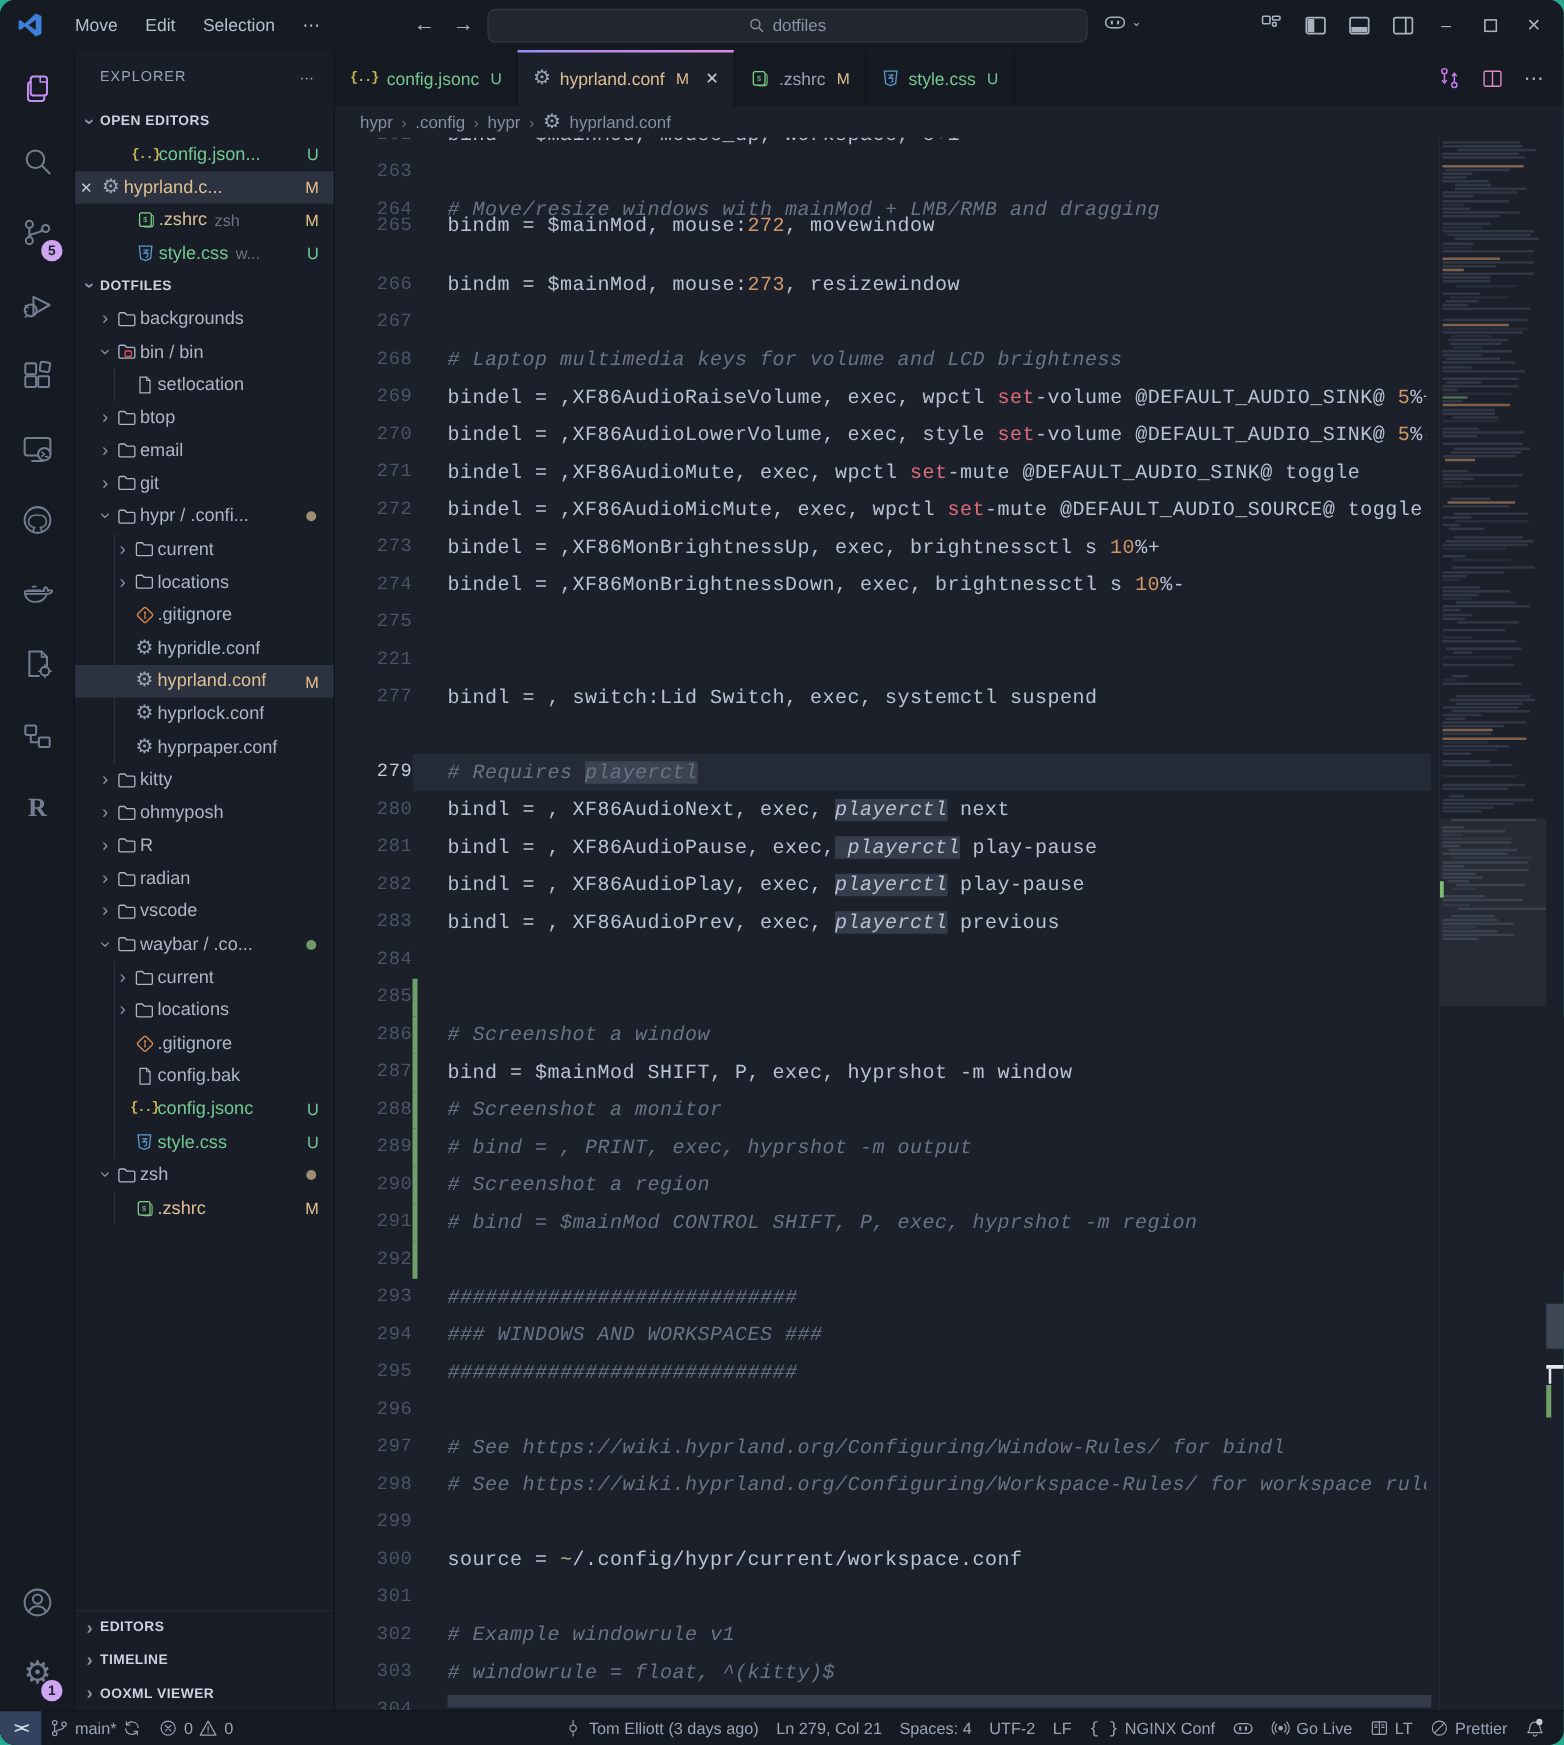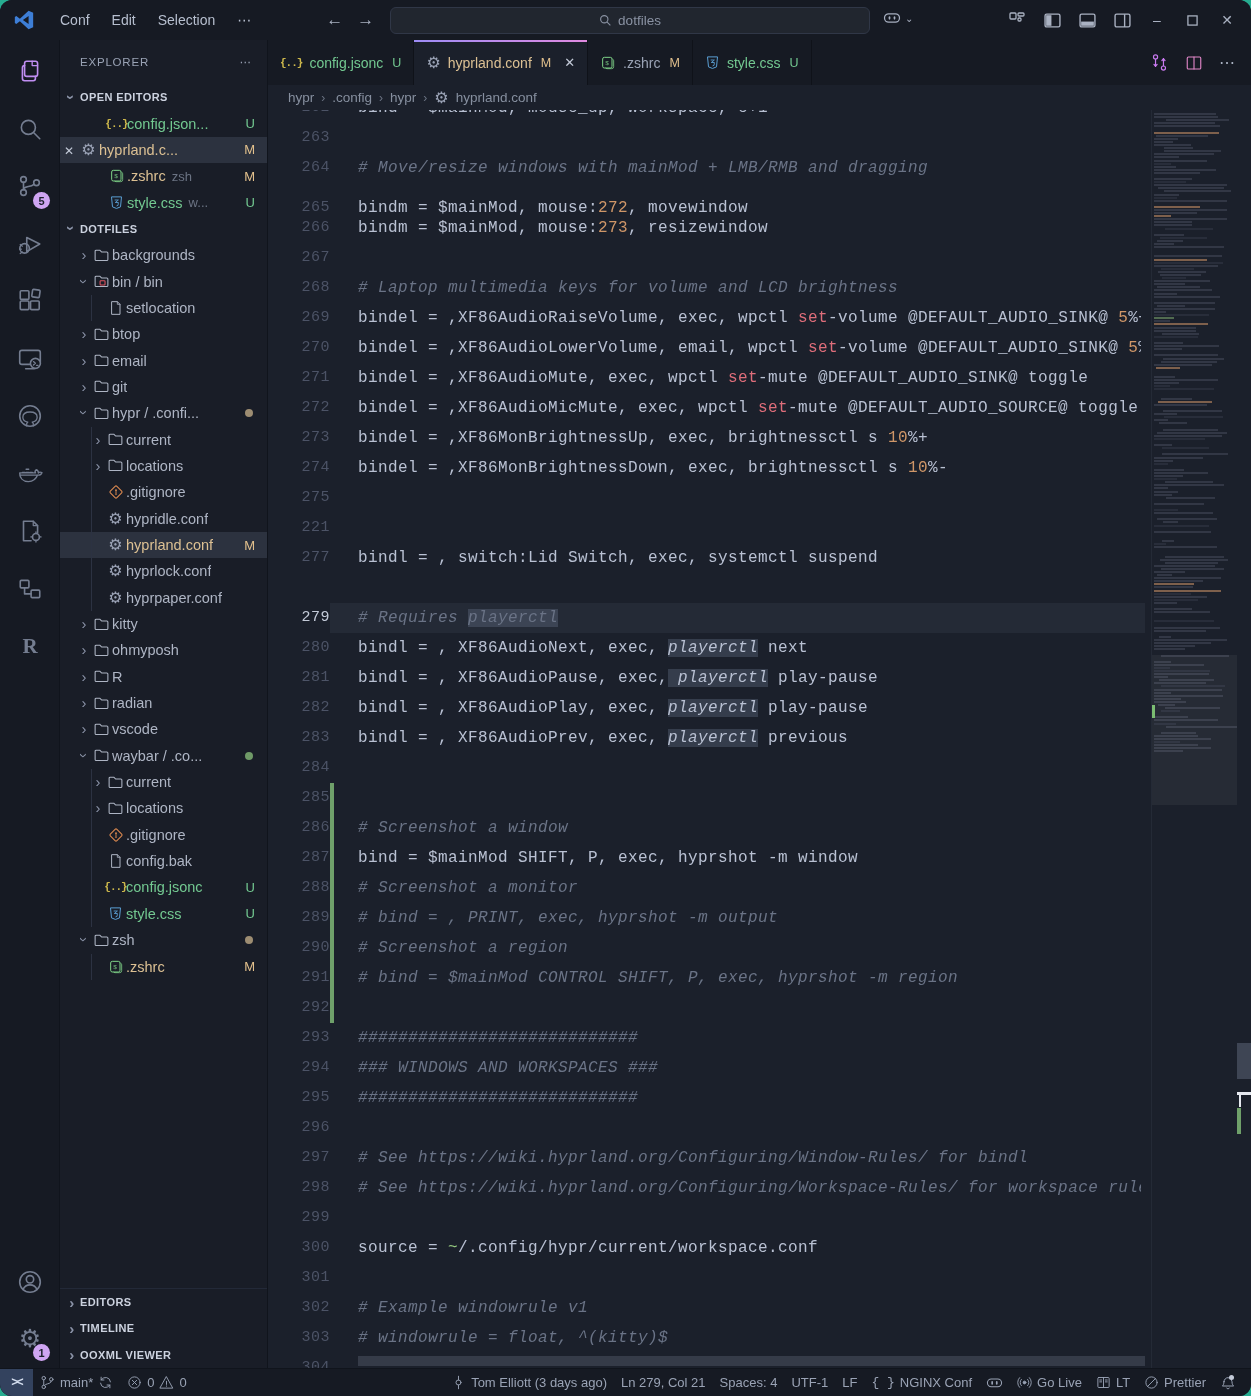--- a/index.html
+++ b/index.html
@@ -88,21 +88,21 @@
 
 <div class="window">
 
   <div class="titlebar">
     <div class="logo ic">
       <svg width="22" height="22" viewBox="0 0 24 24">
           <path fill="#3d7ed6" d="M17 2 7.5 10.6 3.6 7.7 2 8.6v6.8l1.6.9 3.9-2.9L17 22l5-2.2V4.2L17 2zm0 5.6v8.8L10.8 12 17 7.6z"></path>
         </svg>
     </div>
     <div id="menus" style="display: flex;">
-        <div class="menu-item">Conf</div>
+        <div class="menu-item">Move</div>
         <div class="menu-item">Edit</div>
         <div class="menu-item">Selection</div>
         <div class="menu-item">⋯</div>
       </div>
     <div class="nav-arrows">
       <span class="ic">←</span>
       <span class="ic">→</span>
     </div>
     <div class="cmd-center">
       <span class="ic">
@@ -677,26 +677,26 @@
         <span class="sep">›</span>
         <span class="ic">
           <span style="font-size:16px;line-height:1;color:#9aa2b5;">⚙</span>
         </span>
         <span>hyprland.conf</span>
       </div>
     <div class="editor" id="code">
         <div class="cline" style="top: -17px;"><span class="num">262</span><span class="txt"><span class="">bind = $mainMod, mouse_up, workspace, e+1</span></span></div>
         <div class="cline" style="top: 13px;"><span class="num">263</span><span class="txt"></span></div>
         <div class="cline" style="top: 43px;"><span class="num">264</span><span class="txt"><span class="s-c"># Move/resize windows with mainMod + LMB/RMB and dragging</span></span></div>
-        <div class="cline" style="top: 83px;"><span class="num">265</span><span class="txt"><span class="">bindm = $mainMod, mouse:</span><span class="s-n">272</span><span class="">, movewindow</span></span></div>
+        <div class="cline" style="top: 56px;"><span class="num">265</span><span class="txt"><span class="">bindm = $mainMod, mouse:</span><span class="s-n">272</span><span class="">, movewindow</span></span></div>
         <div class="cline" style="top: 103px;"><span class="num">266</span><span class="txt"><span class="">bindm = $mainMod, mouse:</span><span class="s-n">273</span><span class="">, resizewindow</span></span></div>
         <div class="cline" style="top: 133px;"><span class="num">267</span><span class="txt"></span></div>
         <div class="cline" style="top: 163px;"><span class="num">268</span><span class="txt"><span class="s-c"># Laptop multimedia keys for volume and LCD brightness</span></span></div>
         <div class="cline" style="top: 193px;"><span class="num">269</span><span class="txt"><span class="">bindel = ,XF86AudioRaiseVolume, exec, wpctl </span><span class="s-r">set</span><span class="">-volume @DEFAULT_AUDIO_SINK@ </span><span class="s-n">5</span><span class="">%+</span></span></div>
-        <div class="cline" style="top: 223px;"><span class="num">270</span><span class="txt"><span class="">bindel = ,XF86AudioLowerVolume, email, wpctl </span><span class="s-r">set</span><span class="">-volume @DEFAULT_AUDIO_SINK@ </span><span class="s-n">5</span><span class="">%-</span></span></div>
+        <div class="cline" style="top: 223px;"><span class="num">270</span><span class="txt"><span class="">bindel = ,XF86AudioLowerVolume, exec, style </span><span class="s-r">set</span><span class="">-volume @DEFAULT_AUDIO_SINK@ </span><span class="s-n">5</span><span class="">%-</span></span></div>
         <div class="cline" style="top: 253px;"><span class="num">271</span><span class="txt"><span class="">bindel = ,XF86AudioMute, exec, wpctl </span><span class="s-r">set</span><span class="">-mute @DEFAULT_AUDIO_SINK@ toggle</span></span></div>
         <div class="cline" style="top: 283px;"><span class="num">272</span><span class="txt"><span class="">bindel = ,XF86AudioMicMute, exec, wpctl </span><span class="s-r">set</span><span class="">-mute @DEFAULT_AUDIO_SOURCE@ toggle</span></span></div>
         <div class="cline" style="top: 313px;"><span class="num">273</span><span class="txt"><span class="">bindel = ,XF86MonBrightnessUp, exec, brightnessctl s </span><span class="s-n">10</span><span class="">%+</span></span></div>
         <div class="cline" style="top: 343px;"><span class="num">274</span><span class="txt"><span class="">bindel = ,XF86MonBrightnessDown, exec, brightnessctl s </span><span class="s-n">10</span><span class="">%-</span></span></div>
         <div class="cline" style="top: 373px;"><span class="num">275</span><span class="txt"></span></div>
         <div class="cline" style="top: 403px;"><span class="num">221</span></div>
         <div class="cline" style="top: 433px;"><span class="num">277</span><span class="txt"><span class="">bindl = , switch:Lid Switch, exec, systemctl suspend</span></span></div>
         <div class="curbg" style="top: 493px;"></div>
         <div class="cline cur" style="top: 493px;"><span class="num">279</span><span class="txt"><span class="s-c"># Requires </span><span class="s-c s-w">playerctl</span></span></div>
         <div class="cline" style="top: 523px;"><span class="num">280</span><span class="txt"><span class="">bindl = , XF86AudioNext, exec, </span><span class="s-w">playerctl</span><span class=""> next</span></span></div>
@@ -990,21 +990,21 @@
           </span>
           <span>Tom Elliott (3 days ago)</span>
         </div>
         <div class="st-item">
           <span>Ln 279, Col 21</span>
         </div>
         <div class="st-item">
           <span>Spaces: 4</span>
         </div>
         <div class="st-item">
-          <span>UTF-1</span>
+          <span>UTF-2</span>
         </div>
         <div class="st-item">
           <span>LF</span>
         </div>
         <div class="st-item">
           <span class="ic">
             <span style="font-family:'Liberation Mono',monospace;font-size:13px;">{ }</span>
           </span>
           <span>NGINX Conf</span>
         </div>

